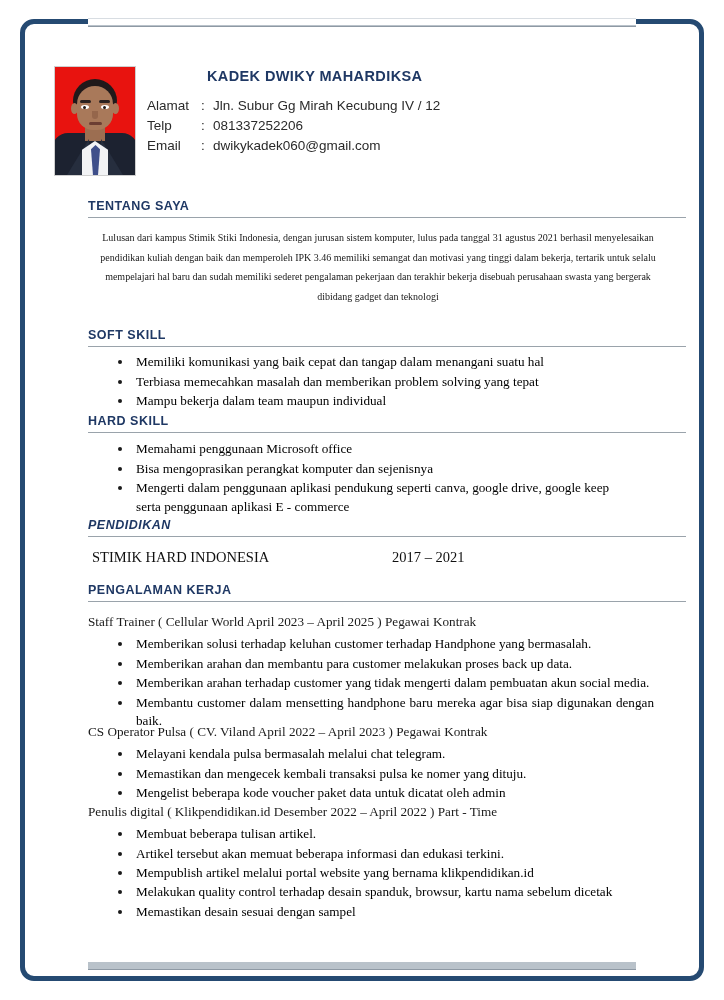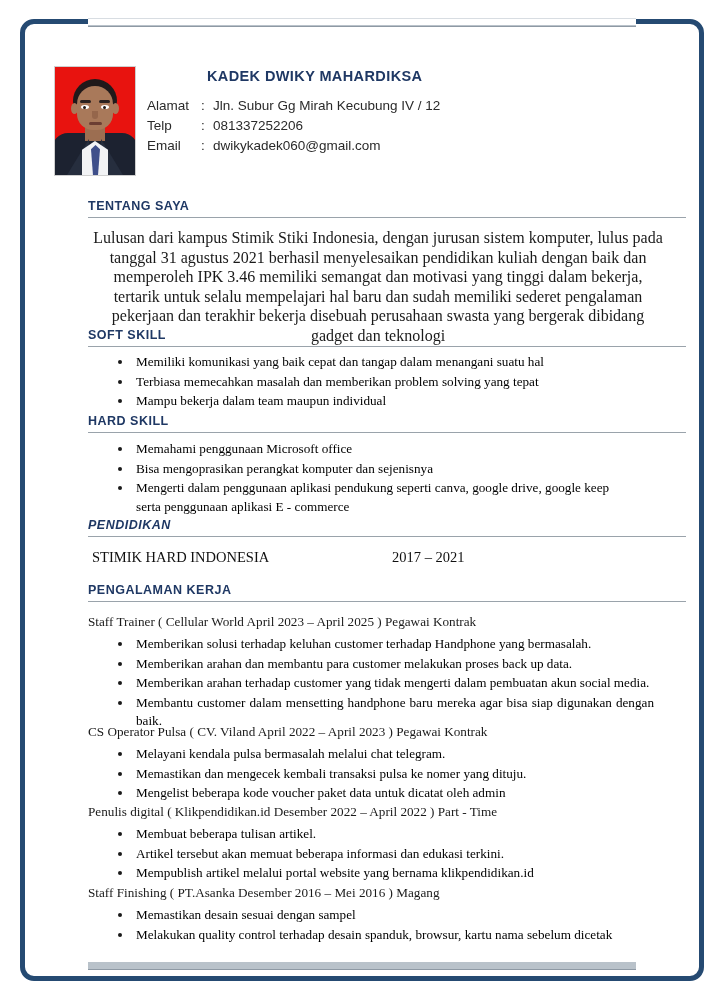--- a/index.html
+++ b/index.html
@@ -257,21 +257,21 @@
     position: absolute;
     left: 88px;
     width: 580px;
     font-family: "Liberation Serif", serif;
     font-size: 13.2px;
     color: #1a1a1a;
     line-height: 19px;
   }
   .about-text {
     text-align: center;
-    font-size: 16px;
+    font-size: 10px;
     line-height: 19.5px;
   }
 
   ul.bullets {
     margin: 0;
     padding: 0 0 0 46px;
     list-style: none;
   }
   ul.bullets li {
     position: relative;
@@ -434,20 +434,19 @@
   <div class="body-block" style="top:802px;">
     <div class="job-title">Penulis digital ( Klikpendidikan.id Desember 2022 – April 2022 ) Part - Time</div>
     <ul class="bullets">
       <li>Membuat beberapa tulisan artikel.</li>
       <li>Artikel tersebut akan memuat beberapa informasi dan edukasi terkini.</li>
       <li>Mempublish artikel melalui portal website yang bernama klikpendidikan.id</li>
     </ul>
   </div>
 
   <div class="body-block" style="top:883px;">
-    <div class="job-title">Staff Finishing ( PT.Asanka Desember 2016 – Mei 2016 ) Magang</div>
-    <ul class="bullets">
+    <ul class="bullets">
+      <li>Melakukan quality control terhadap desain spanduk, browsur, kartu nama sebelum dicetak</li>
       <li>Memastikan desain sesuai dengan sampel</li>
-      <li>Melakukan quality control terhadap desain spanduk, browsur, kartu nama sebelum dicetak</li>
     </ul>
   </div>
 
 </div>
 
 </body></html>

